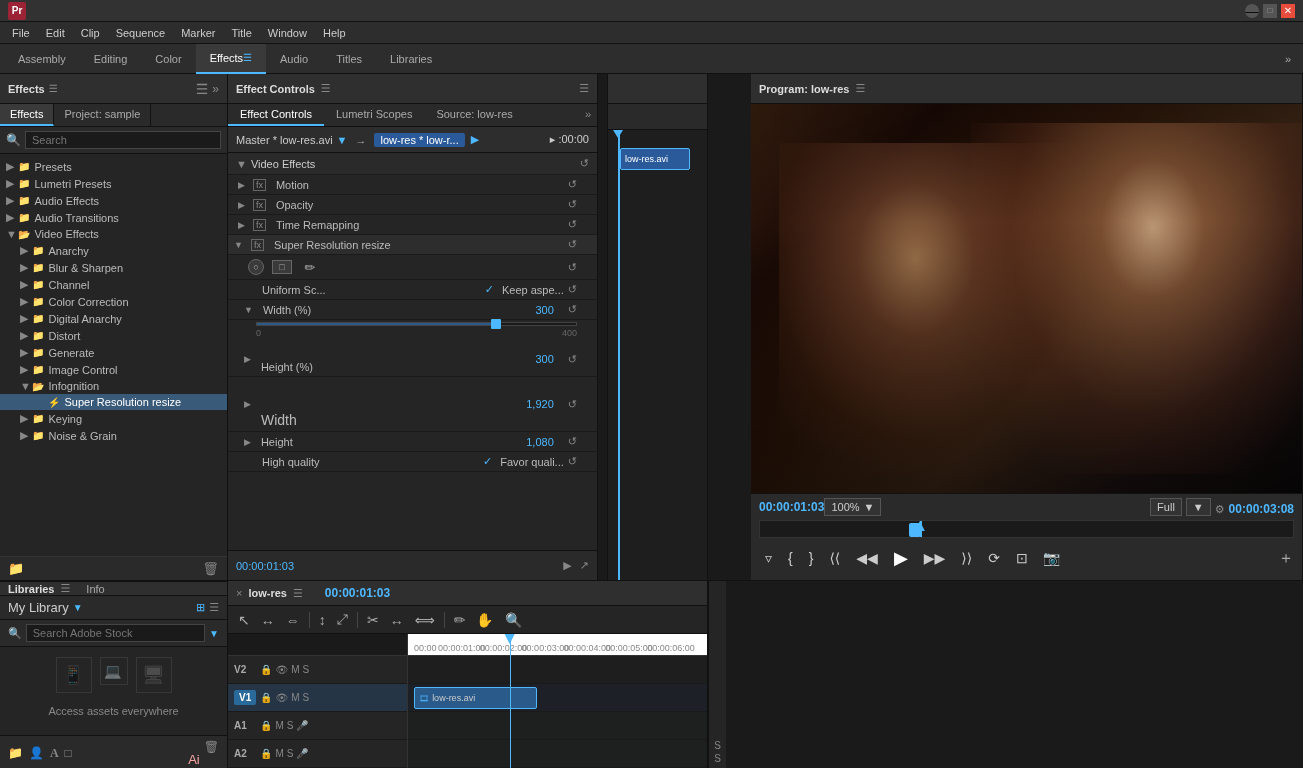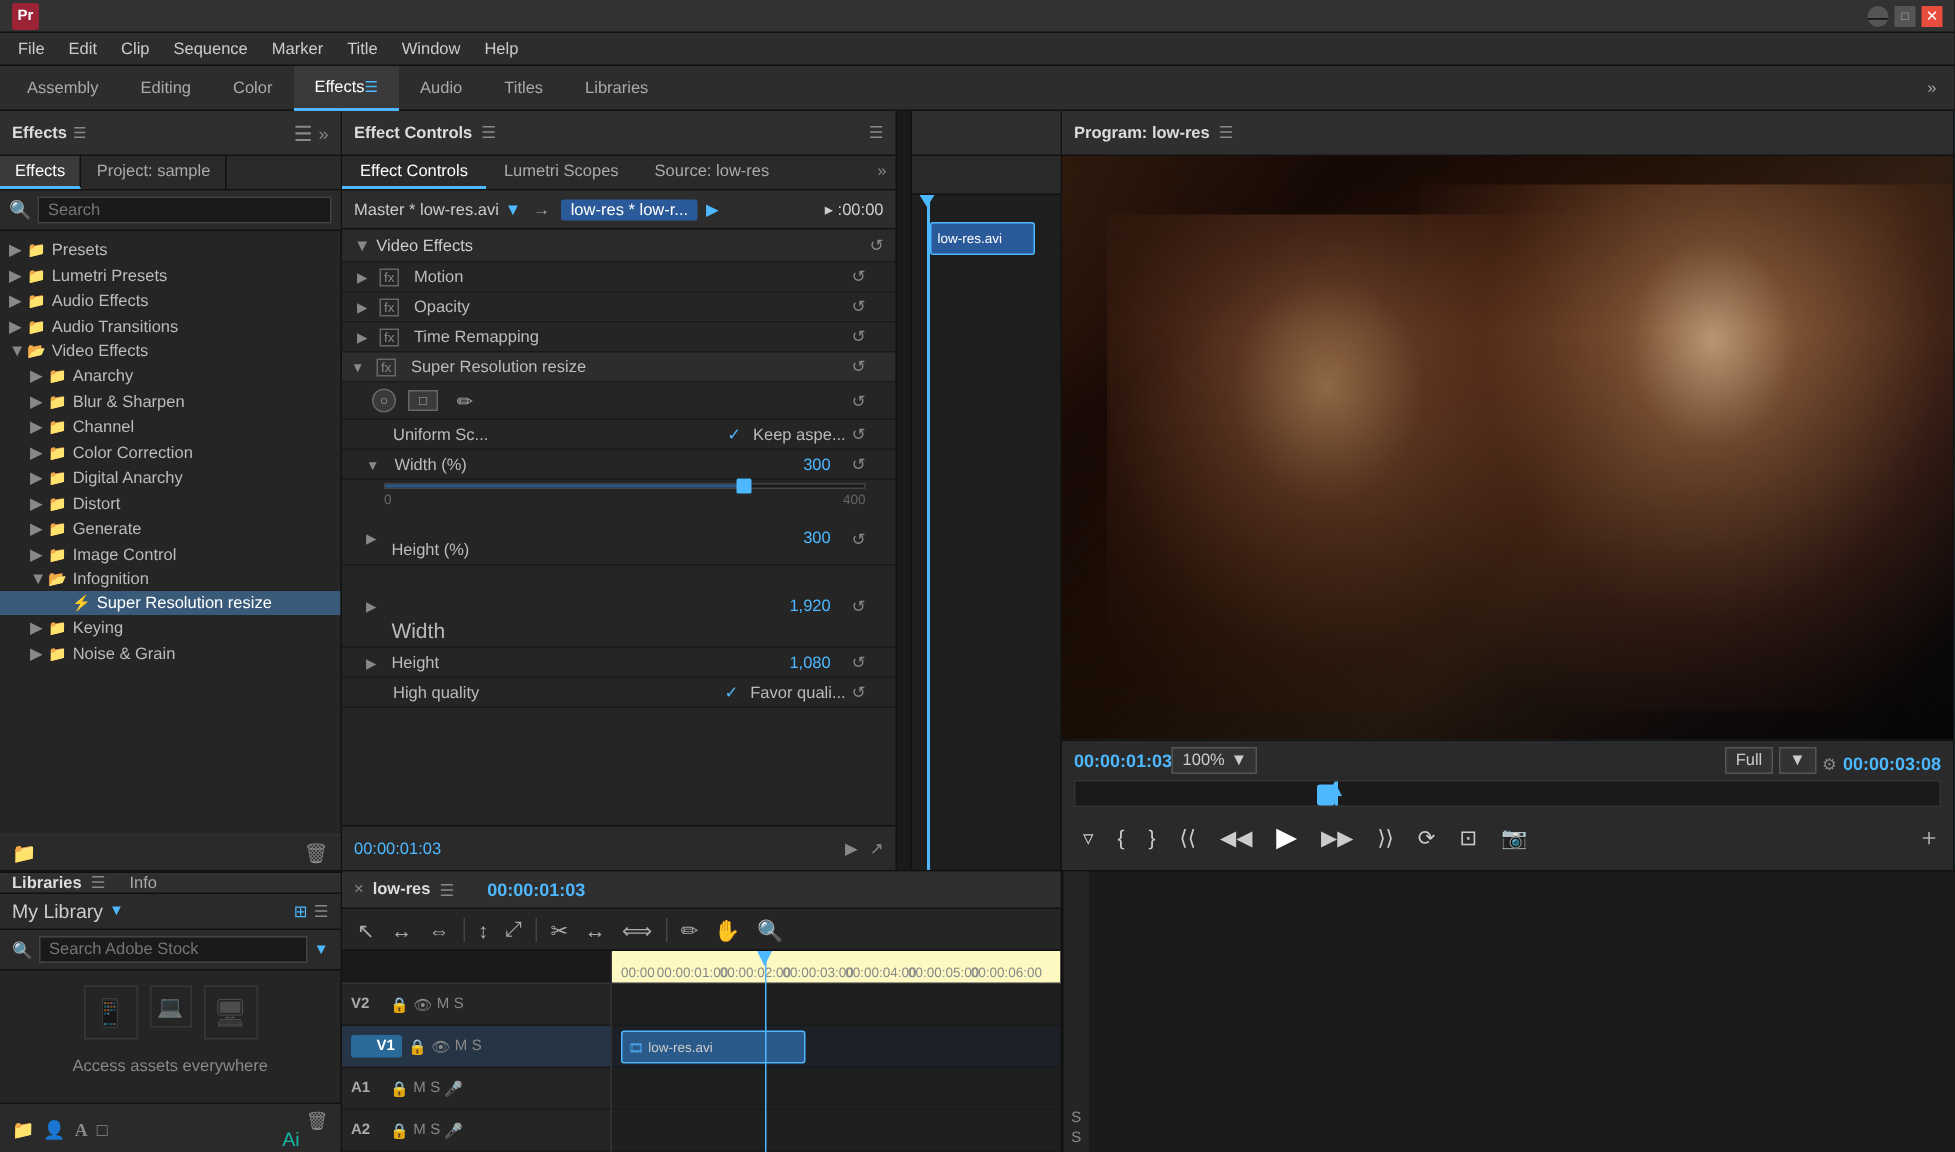--- a/index.html
+++ b/index.html
@@ -95,21 +95,21 @@
     .ec-icon-btn.circle { border-radius: 50%; width: 16px; height: 16px; }
     .ec-icon-btn.pencil { background: transparent; border: none; font-size: 12px; }
 
     .ec-prop-row { display: flex; align-items: center; padding: 3px 20px; border-bottom: 1px solid #1a1a1a; gap: 6px; }
 
     .ec-bottom { background: #2a2a2a; height: 30px; display: flex; align-items: center; padding: 0 8px; border-top: 1px solid #111; font-size: 11px; color: #aaa; }
     .ec-timecode { color: #4db8ff; }
 
     
     #program-monitor {
-      flex: 1; background: #14b8a6; display: flex; flex-direction: column; border-right: 1px solid #111;
+      flex: 1; background: #4c1d95; display: flex; flex-direction: column; border-right: 1px solid #111; margin-left: 43px;
     }
     .pm-header { background: #2f2f2f; height: 30px; display: flex; align-items: center; padding: 0 8px; border-bottom: 1px solid #111; }
     .pm-video { flex: 1; background: #000; position: relative; overflow: hidden; }
     .pm-controls { background: #2a2a2a; padding: 4px 8px; border-top: 1px solid #111; }
     .pm-timecode-bar { display: flex; align-items: center; justify-content: space-between; margin-bottom: 4px; }
     .pm-timecode { color: #4db8ff; font-size: 12px; font-weight: bold; }
     .pm-zoom { background: #333; border: 1px solid #555; color: #ccc; padding: 2px 6px; font-size: 11px; display: flex; align-items: center; gap: 4px; cursor: pointer; }
     .pm-quality { background: #333; border: 1px solid #555; color: #ccc; padding: 2px 6px; font-size: 11px; cursor: pointer; }
     .pm-duration { color: #4db8ff; font-size: 12px; font-weight: bold; }
     .pm-timeline-strip { height: 18px; background: #1a1a1a; border: 1px solid #333; margin: 2px 0; position: relative; }
@@ -124,26 +124,26 @@
     #bottom-section { display: flex; height: 185px; border-top: 1px solid #111; }
 
     .tl-tools { display: flex; align-items: center; padding: 3px 6px; gap: 3px; border-bottom: 1px solid #111; background: #252525; }
     .tl-tool { color: #aaa; cursor: pointer; font-size: 14px; padding: 2px 4px; }
     .tl-tool-sep { width: 1px; height: 16px; background: #444; margin: 0 2px; }
 
     .tl-body { flex: 1; display: flex; }
     .tl-track-headers { width: 180px; background: #252525; border-right: 1px solid #333; }
     .tl-track-header { height: 28px; display: flex; align-items: center; padding: 0 6px; border-bottom: 1px solid #1a1a1a; gap: 4px; }
     .tl-track-label { color: #aaa; font-size: 10px; font-weight: bold; width: 22px; }
-    .tl-track-label.active { background: #2a6a9a; color: #fff; padding: 2px 17px; border-radius: 2px; }
+    .tl-track-label.active { background: #2a6a9a; color: #fff; padding: 2px 5px; border-radius: 2px; }
     .tl-track-icons { display: flex; gap: 3px; color: #888; font-size: 10px; }
     .tl-track-icon { cursor: pointer; }
 
     .tl-track-content { flex: 1; position: relative; overflow: hidden; }
-    .tl-ruler { height: 22px; background: #fef9c3; border-bottom: 1px solid #333; display: flex; align-items: flex-end; padding: 0 4px; font-size: 9px; color: #666; position: relative; }
+    .tl-ruler { height: 22px; background: #ffffff; border-bottom: 1px solid #333; display: flex; align-items: flex-end; padding: 0 4px; font-size: 9px; color: #666; position: relative; }
     .tl-track-row { height: 28px; border-bottom: 1px solid #1a1a1a; position: relative; }
     .tl-clip { position: absolute; top: 3px; height: 22px; background: #2a5a8a; border: 1px solid #4db8ff; display: flex; align-items: center; padding: 0 4px; font-size: 9px; color: #ccc; border-radius: 2px; overflow: hidden; }
     .tl-clip .clip-icon { font-size: 8px; margin-right: 3px; color: #4db8ff; }
     .tl-playhead-line { position: absolute; top: 0; width: 1px; background: #4db8ff; height: 100%; left: 34%; z-index: 10; }
     .tl-playhead-top { position: absolute; top: 0; left: calc(34% - 5px); width: 10px; height: 10px; background: #4db8ff; clip-path: polygon(50% 100%, 0% 0%, 100% 0%); z-index: 11; }
 
     .tl-audio-track { height: 28px; border-bottom: 1px solid #1a1a1a; background: #1e2020; }
 
     
     ::-webkit-scrollbar { width: 6px; height: 6px; }
@@ -581,21 +581,21 @@
       </div>
 
       <div class="lib-bottom">
         <div class="lib-bottom-icons">
           <span class="lib-bottom-icon">📁</span>
           <span class="lib-bottom-icon">👤</span>
           <span class="lib-bottom-icon" style="font-weight:bold;font-family:serif;">A</span>
           <span class="lib-bottom-icon">□</span>
         </div>
         <div style="display:flex;gap:4px;">
-          <span class="lib-bottom-icon" style="color:#14b8a6;font-size:13px;margin-top:12px;">Ai</span>
+          <span class="lib-bottom-icon" style="color:#fca5a5;font-size:13px;margin-top:12px;">Ai</span>
           <span class="lib-bottom-icon">🗑</span>
         </div>
       </div>
     </div>
 
     <div style="width:480px;background:#1e1e1e;flex-shrink:0;border-right:1px solid #111;display:flex;flex-direction:column;">
 
       <div style="background:#2f2f2f;height:28px;display:flex;align-items:center;padding:0 8px;border-bottom:1px solid #111;gap:6px;">
         <span style="color:#888;cursor:pointer;">×</span>
         <span style="color:#ddd;font-size:11px;font-weight:bold;">low-res</span>

